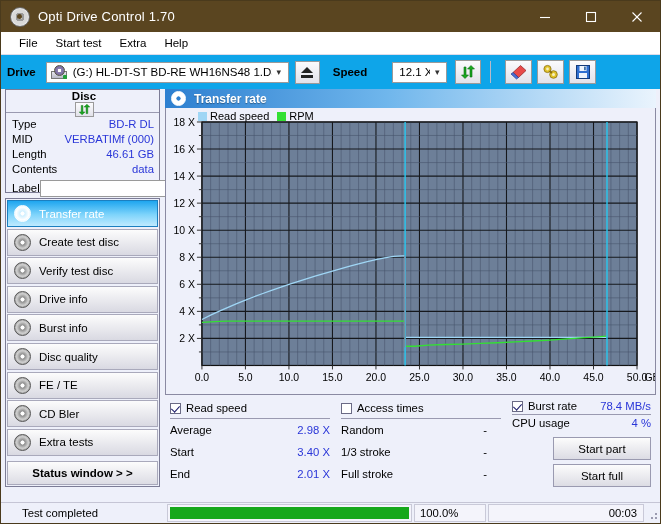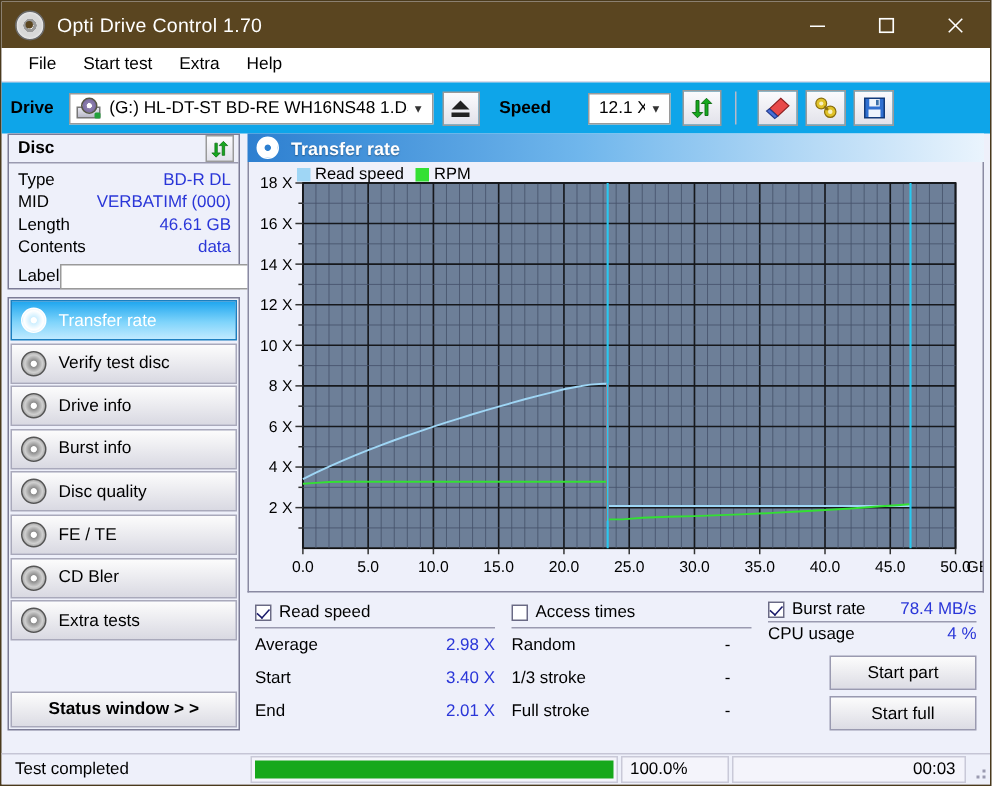--- a/index.html
+++ b/index.html
@@ -46,21 +46,21 @@
   .tool-btn:first-of-type{margin-left:0;}
 
   
   .body{display:flex;height:398px;padding:0 4px;box-sizing:border-box;}
   .sidebar{width:155px;flex:0 0 auto;display:flex;flex-direction:column;}
   .content{flex:1;margin-left:5px;display:flex;flex-direction:column;}
 
   
   .panel{background:#eef0fa;border:1px solid #7c7c96;box-sizing:border-box;}
   .disc-panel{height:104px;display:flex;flex-direction:column;}
-  .disc-head{height:22px;display:flex;align-items:center;justify-content:space-between;padding:0 3px 0 6px;border-bottom:1px solid #9a9ab0;}
+  .disc-head{height:22px;display:flex;align-items:center;justify-content:space-between;padding:0 3px 0 6px;border-bottom:1px solid #9a9ab0;flex-direction:column;}
   .disc-head span{font-weight:bold;font-size:11.5px;}
   .mini-btn{width:19px;height:18px;}
   .disc-rows{padding:3px 5px 0 6px;}
   .drow{display:flex;justify-content:space-between;align-items:center;height:15px;font-size:11.3px;}
   .dval{color:#2a36d8;}
   .label-row{display:flex;align-items:center;margin-top:2px;}
   .label-row .k{width:40px;font-size:11.3px;}
   .label-input{flex:1;height:17px;background:#fff;border:1px solid #9a9a9a;box-sizing:border-box;margin-right:4px;}
   .cd-btn{width:21px;height:20px;}
   .cd-ico{width:14px;height:14px;border-radius:50%;background:radial-gradient(circle,#fff 18%,#e8e87a 24%,#d6d659 60%,#b5b53c 100%);border:1px solid #8a8a3a;}
@@ -102,21 +102,21 @@
   .srow{display:flex;justify-content:space-between;height:22px;align-items:center;font-size:11.3px;}
   .srow .v{color:#2a36d8;}
   .srow .v.dash{color:#000;margin-right:14px;}
   .act{margin-top:2px;display:flex;flex-direction:column;align-items:flex-end;}
   .act .btn{width:96px;height:21px;display:flex;align-items:center;justify-content:center;font-size:11.5px;
     background:linear-gradient(#fcfcfc,#dcdce4);border:1px solid #9a9ab0;margin-top:4px;}
 
   
   .statusbar{position:absolute;left:0;right:0;bottom:0;height:20px;background:#eef0fa;border-top:1px solid #c5c5d5;display:flex;align-items:center;font-size:11.3px;}
   .sb-cell{height:18px;display:flex;align-items:center;border:1px solid #c9c9d8;box-sizing:border-box;margin:0 1px;background:#f4f4fb;}
-  .sb-text{width:163px;padding-left:8px;border:0;background:transparent;}
+  .sb-text{width:163px;padding-left:20px;border:0;background:transparent;}
   .sb-prog{width:245px;padding:2px;position:relative;}
   .sb-prog .bar{height:100%;background:#16a81b;}
   .sb-pct{width:72px;padding-left:5px;}
   .sb-time{flex:1;justify-content:flex-end;padding-right:6px;}
   .grip{width:13px;height:13px;margin-right:2px;position:relative;}
   .grip i{position:absolute;width:2px;height:2px;background:#9a9ab0;}
 </style>
 </head>
 <body>
 
@@ -250,20 +250,24 @@
               <div class="cd-ico"></div>
             </div>
           </div>
         </div>
       </div>
 
       <div class="nav">
         <div class="nav-item active">
           <span class="nico"></span>
           <span>Transfer rate</span>
+        </div>
+        <div class="nav-item">
+          <span class="nico"></span>
+          <span>Create test disc</span>
         </div>
         <div class="nav-item">
           <span class="nico"></span>
           <span>Verify test disc</span>
         </div>
         <div class="nav-item">
           <span class="nico"></span>
           <span>Drive info</span>
         </div>
         <div class="nav-item">

